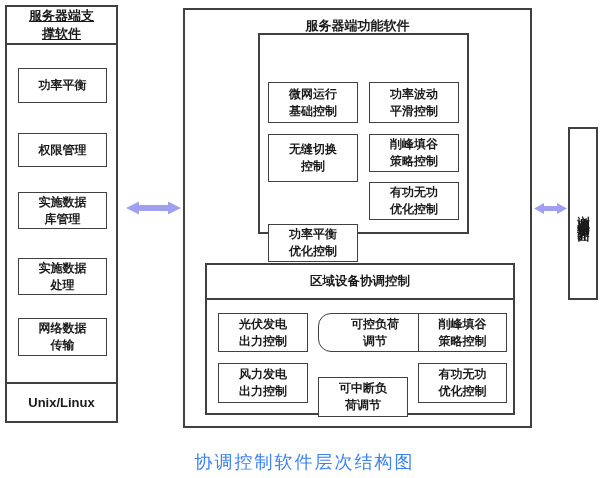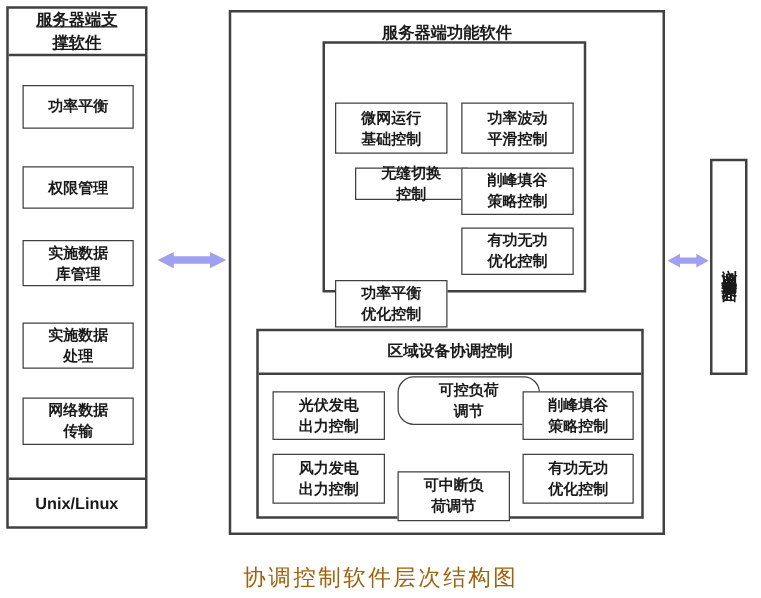--- a/index.html
+++ b/index.html
@@ -29,21 +29,21 @@
     display: flex; align-items: center; justify-content: center;
     font-weight: 700; font-size: 12.5px;
   }
   .divider { border-top: 2px solid #404040; height: 0; }
   .vtext {
     writing-mode: vertical-rl; text-orientation: upright;
     font-weight: 700; font-size: 12.5px; letter-spacing: 2px;
   }
   .caption {
     font-family: "Liberation Serif", "DejaVu Serif", serif;
-    font-size: 18px; color: #a16207; letter-spacing: 2px;
+    font-size: 18px; color: #3b82f6; letter-spacing: 2px;
     text-align: center; width: 100%;
   }
 </style>
 </head>
 <body>
 
 <div class="abs panel" style="left:5px; top:5px; width:113px; height:418px;">
   <div class="hdr" style="height:36px; border-bottom:2px solid #404040; display:flex; align-items:center; justify-content:center; padding:0 19px;text-decoration:underline;">服务器端支撑软件</div>
 
   <div class="abs box center-flex cell-text" style="left:11px; top:61px;  width:89px; height:35px;">功率平衡</div>
@@ -61,36 +61,36 @@
 
 <div class="abs panel" style="left:183px; top:8px; width:349px; height:420px;">
   <div class="hdr" style="padding-top:7px;">服务器端功能软件</div>
 
   <div class="abs panel" style="left:73px; top:23px; width:211px; height:201px;">
 
     <div class="abs box center-flex cell-text" style="left:8px;   top:47px;  width:90px; height:41px;">微网运行
 基础控制</div>
     <div class="abs box center-flex cell-text" style="left:109px; top:47px;  width:90px; height:41px;">功率波动
 平滑控制</div>
-    <div class="abs box center-flex cell-text" style="left:24px;   top:99px;  width:90px; height:26px;">无缝切换
+    <div class="abs box center-flex cell-text" style="left:8px;   top:99px;  width:90px; height:48px;">无缝切换
 控制</div>
     <div class="abs box center-flex cell-text" style="left:109px; top:99px;  width:90px; height:38px;">削峰填谷
 策略控制</div>
     <div class="abs box center-flex cell-text" style="left:8px;   top:163px; width:90px; height:38px;margin-top:26px;">功率平衡
 优化控制</div>
     <div class="abs box center-flex cell-text" style="left:109px; top:147px; width:90px; height:38px;">有功无功
 优化控制</div>
   </div>
 
   <div class="abs panel" style="left:20px; top:253px; width:310px; height:152px;">
     <div class="group-hdr" style="height:33px;text-align:center;">区域设备协调控制</div>
 
     <div class="abs box center-flex cell-text" style="left:11px;  top:48px; width:90px; height:39px;">光伏发电
 出力控制</div>
-    <div class="abs box center-flex cell-text" style="left:111px; top:36px; width:114px; height:39px;border-radius:13px;">可控负荷
+    <div class="abs box center-flex cell-text" style="left:111px; top:48px; width:114px; height:39px;border-radius:13px;">可控负荷
 调节</div>
     <div class="abs box center-flex cell-text" style="left:211px; top:48px; width:89px; height:39px;">削峰填谷
 策略控制</div>
     <div class="abs box center-flex cell-text" style="left:11px;  top:98px; width:90px; height:40px;">风力发电
 出力控制</div>
     <div class="abs box center-flex cell-text" style="left:111px; top:112px; width:90px; height:40px;">可中断负
 荷调节</div>
     <div class="abs box center-flex cell-text" style="left:211px; top:98px; width:89px; height:40px;">有功无功
 优化控制</div>
   </div>

